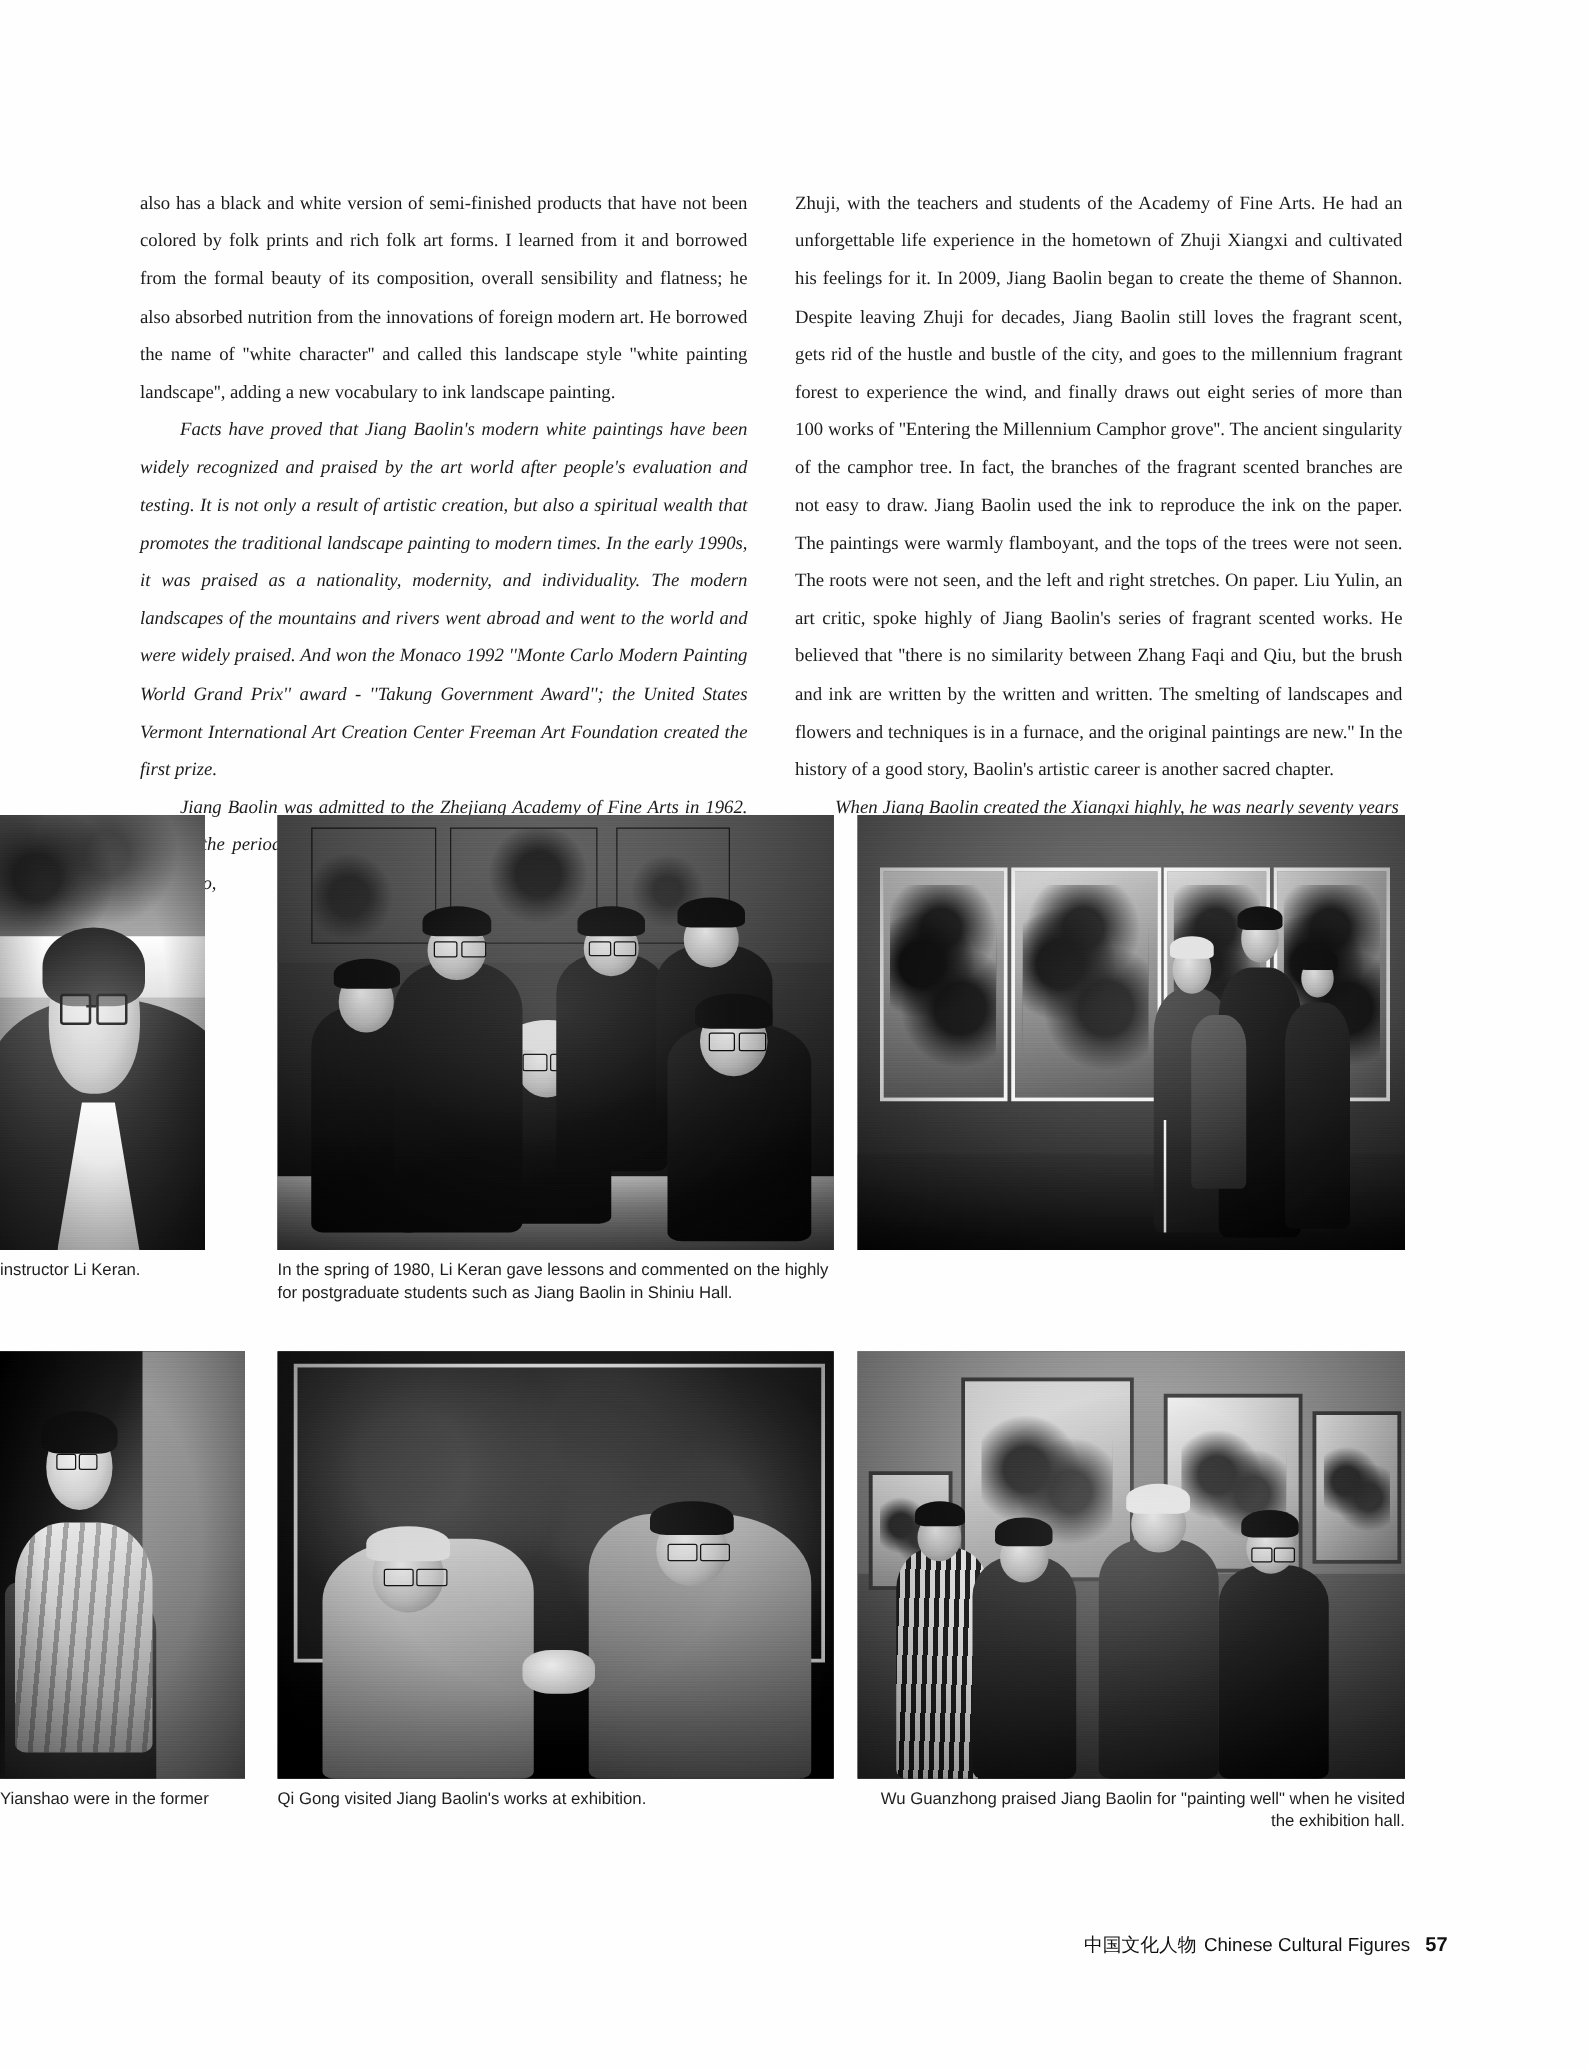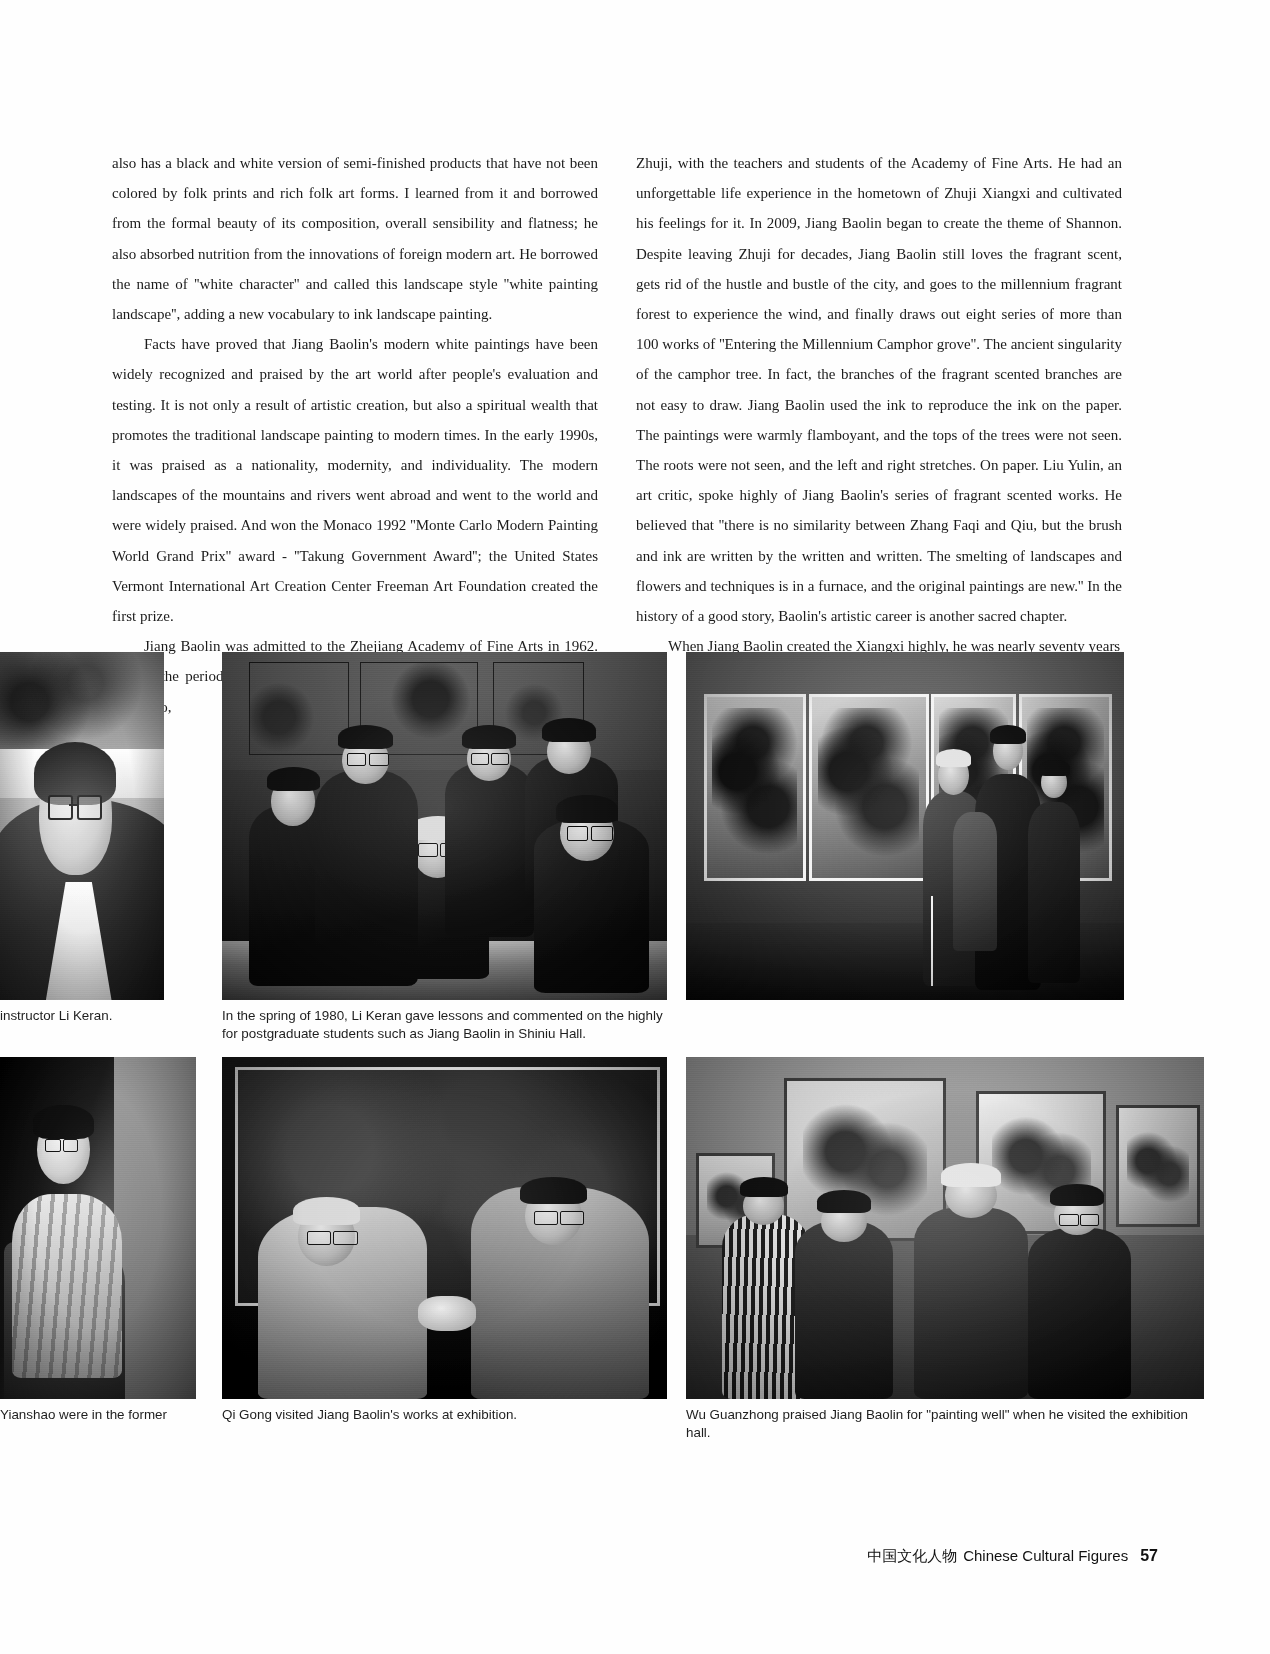--- a/index.html
+++ b/index.html
@@ -39,20 +39,21 @@
     font-family: "Liberation Serif", serif;
     font-size: 15px;
     line-height: 30.2px;
     text-align: justify;
     text-justify: inter-word;
     color: #1b1b1b;
     hyphens: auto;
   }
   .col p.indent {
     text-indent: 32px;
+    font-style: italic;
   }
 
   
   .photos {
     position: absolute;
     left: 0px;
     top: 652px;
     width: 1270px;
   }
   .photo-row {
@@ -428,21 +429,21 @@
 
             <div class="fig" style="left:61%; bottom:14%; width:10%; height:40%; background:linear-gradient(160deg,#5d5d55,#32322d);"></div>
 
             <div class="vig"></div>
             <div class="grain"></div>
           </div>
         </div>
       </div>
     </div>
 
-    <div class="photo-row" style="height:400px; margin-top:0;">
+    <div class="photo-row" style="height:400px; margin-top:24px;">
 
       <div class="cell" style="left:0px; top:0px; width:196px;">
         <div class="frame" style="height:342px;">
           <div class="ph">
             <div class="p4-bg"></div>
             <div class="p4-panel"></div>
             <div class="p4-chair"></div>
             <div class="p4-body">
                 <div class="p4-stripes"></div>
               </div>
@@ -477,21 +478,21 @@
 
             <div style="position:absolute; left:44%; top:70%; width:13%; height:10%; border-radius:40%; background:radial-gradient(ellipse at 40% 35%, #e6ded1, #a79d8b);"></div>
 
             <div class="vig"></div>
             <div class="grain"></div>
           </div>
         </div>
         <div class="caption">Qi Gong visited Jiang Baolin's works at exhibition.</div>
       </div>
 
-      <div class="cell" style="left:686px; top:0px; width:518px;">
+      <div class="cell" style="left:686px; top:0px; width:438px;text-align:right;">
         <div class="frame" style="height:342px;">
           <div class="ph">
             <div class="p6-bg"></div>
             <div class="p6-wall"></div>
             <div class="p6-frame" style="left:2%; top:28%; width:14%; height:26%;">
                 <div class="ink"></div>
               </div>
             <div class="p6-frame" style="left:19%; top:6%; width:30%; height:46%;">
                 <div class="ink"></div>
               </div>

